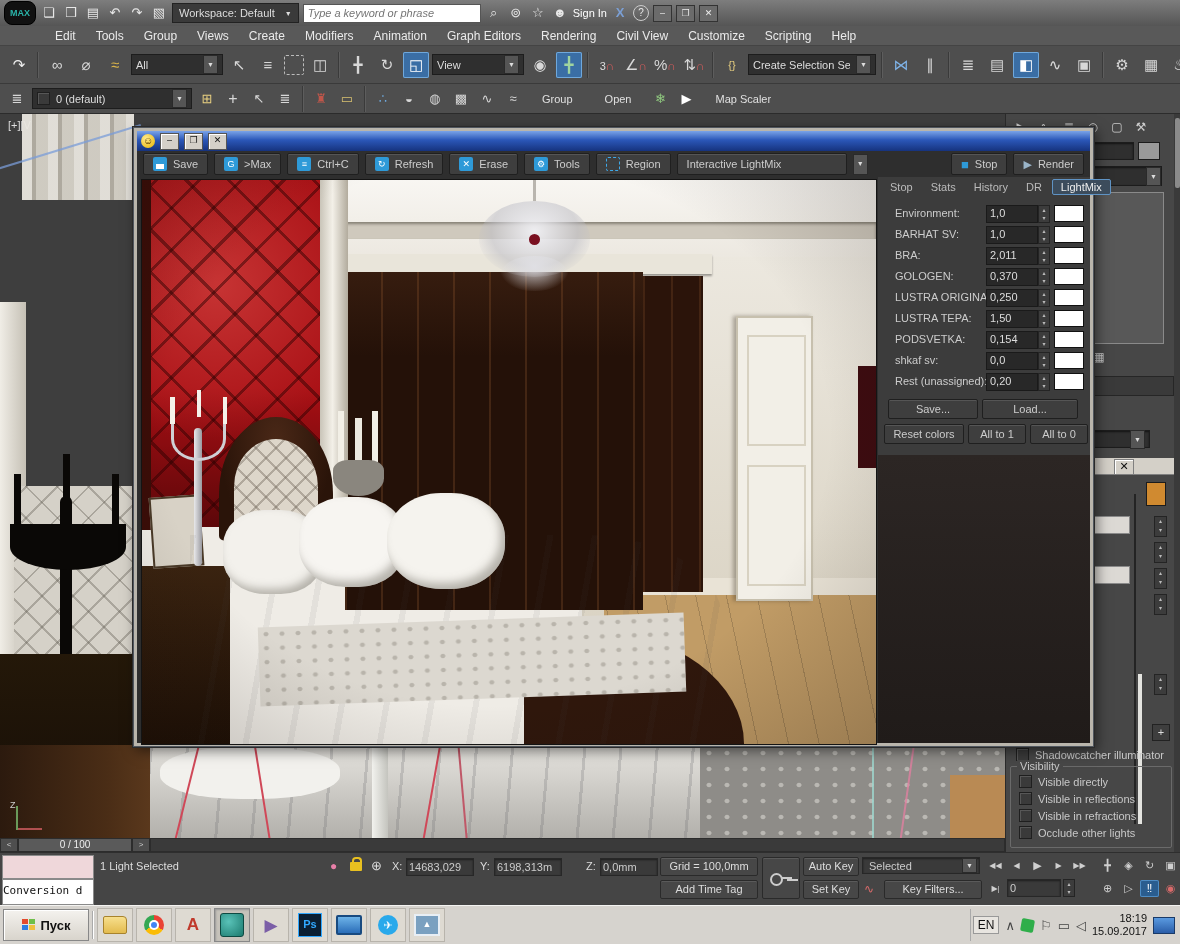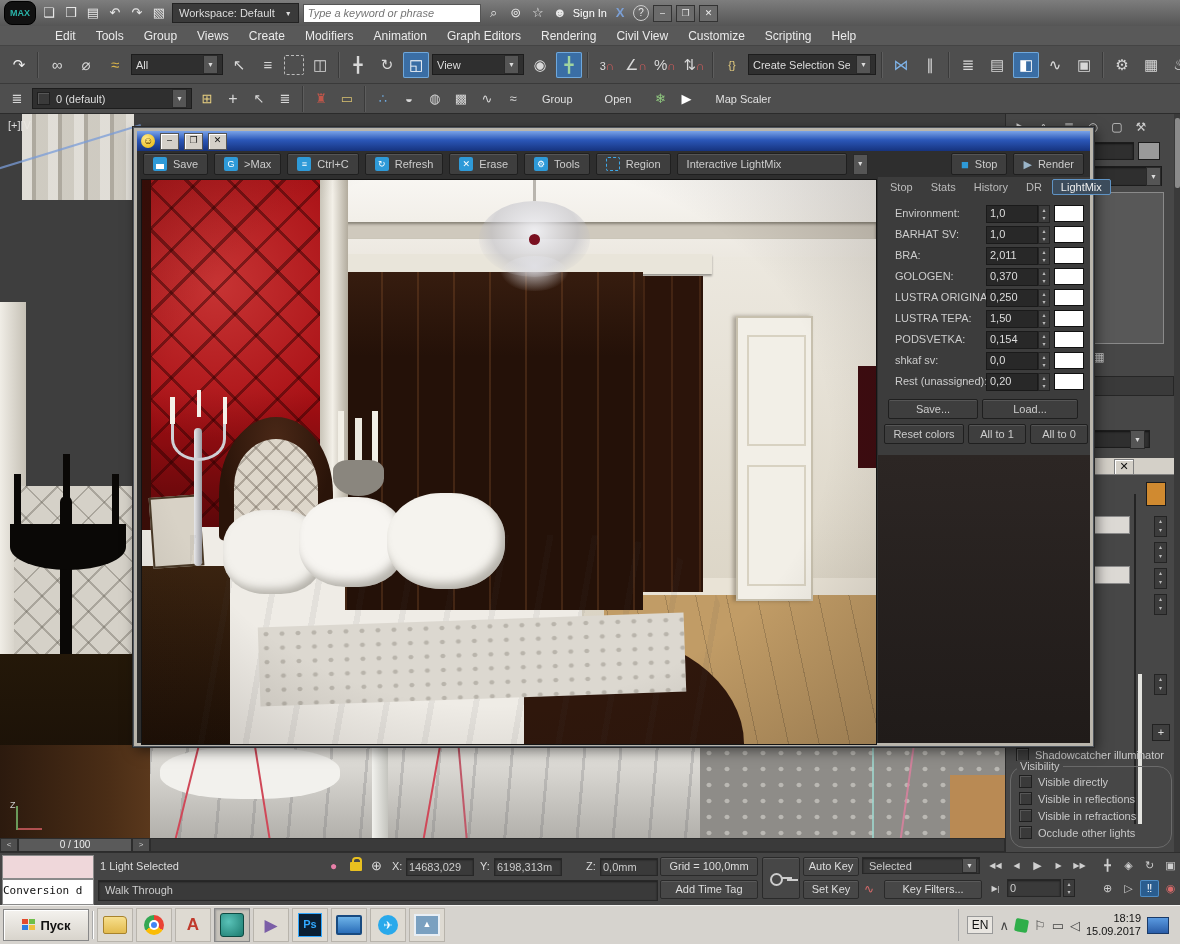--- a/index.html
+++ b/index.html
@@ -83,21 +83,21 @@
   .keyico{position:relative;width:22px;height:10px;}
   .keyico::before{content:"";position:absolute;left:0;top:0;width:9px;height:9px;border:2px solid #ccc;border-radius:50%;}
   .keyico::after{content:"";position:absolute;left:11px;top:4px;width:11px;height:2px;background:#ccc;box-shadow:6px 2px 0 -0px #ccc;}
   
   #taskbar{left:0;top:905px;width:1180px;height:39px;background:#d6d3ce;border-top:1px solid #f4f3f1;display:flex;align-items:center;padding:0 3px;box-sizing:border-box;gap:3px;}
   .startbtn{width:84px;height:30px;background:linear-gradient(#f4f2ee,#d8d4cc);border:1px solid #888;box-shadow:inset 1px 1px 0 #fff;display:flex;align-items:center;justify-content:center;gap:5px;flex:none;}
   .winflag{width:14px;height:12px;display:grid;grid-template-columns:6px 6px;grid-template-rows:5px 5px;gap:1px;}
   .winflag i{display:block;}
   .ql{width:34px;height:32px;border:1px solid #b8b4ac;background:#dedad2;display:flex;align-items:center;justify-content:center;flex:none;}
   .ql.pressed{background:#c6c2ba;border:1px solid #888;box-shadow:inset 1px 1px 2px #999;}
-  .tray{margin-left:auto;display:flex;align-items:center;gap:6px;background:#d6d3ce;border-left:1px solid #aaa;padding:0 8px;height:32px;}
+  .tray{margin-left:auto;display:flex;align-items:center;gap:6px;background:#d6d3ce;border-left:1px solid #aaa;padding:0 2px;height:32px;}
   .trayico{font-size:13px;color:#444;}
   .clock{color:#111;font-size:11px;text-align:right;line-height:13px;}
 </style>
 </head>
 <body>
 
 <div class="screen">
 
   <div class="abs" id="titlebar">
     <div class="maxlogo">
@@ -318,21 +318,21 @@
       <div class="abs spinpair" style="left:148px;top:480px;">▴<br>▾</div>
       <div class="abs spinpair" style="left:148px;top:560px;">▴<br>▾</div>
       <div class="abs" style="left:128px;top:380px;width:2px;height:330px;background:#242424;"></div>
       <div class="abs" style="left:132px;top:560px;width:4px;height:150px;background:#e4e4e0;"></div>
       <div class="abs cpbtn" style="left:146px;top:610px;width:16px;height:15px;line-height:14px;background:#3e3e3e;color:#ddd;border:1px solid #222;box-shadow:none;"><span>+</span></div>
 
       <div class="abs row" style="left:10px;top:634px;gap:6px;width:164px;">
         <span class="cb"></span>
         <span class="cp-lbl" style="white-space:nowrap;overflow:hidden;">Shadowcatcher illuminator</span>
       </div>
-      <div class="abs" style="left:4px;top:652px;width:160px;height:80px;border:1px solid #6a6a6a;border-radius:14px;">
+      <div class="abs" style="left:4px;top:652px;width:160px;height:80px;border:1px solid #6a6a6a;border-radius:2px;">
         <span class="cp-lbl" style="position:absolute;left:6px;top:-7px;background:#474747;padding:0 3px;">Visibility</span>
         <div class="row" style="position:absolute;left:8px;top:8px;gap:6px;">
             <span class="cb"></span>
             <span class="cp-lbl">Visible directly</span>
           </div>
         <div class="row" style="position:absolute;left:8px;top:25px;gap:6px;">
             <span class="cb"></span>
             <span class="cp-lbl">Visible in reflections</span>
           </div>
         <div class="row" style="position:absolute;left:8px;top:42px;gap:6px;">
@@ -532,21 +532,20 @@
       </div>
     </div>
   </div>
 
   <div class="abs" id="statusbar">
     <div class="abs" style="left:2px;top:2px;width:90px;height:22px;background:#efd7da;border:1px solid #8a8a8a;"></div>
     <div class="abs" style="left:2px;top:26px;width:90px;height:24px;background:#fff;border:1px solid #8a8a8a;overflow:hidden;">
       <span style="font-family:'DejaVu Sans Mono',monospace;font-size:11px;color:#111;white-space:nowrap;">Conversion d</span>
     </div>
     <span class="abs sb-txt" style="left:100px;top:7px;">1 Light Selected</span>
-    <div class="abs sb-inset" style="left:98px;top:27px;width:552px;height:19px;line-height:19px;padding-left:6px;"><span>Walk Through</span></div>
     <span class="abs" style="left:330px;top:6px;color:#e87fa8;font-size:12px;">●</span>
     <div class="abs lockico" style="left:350px;top:9px;"></div>
     <span class="abs" style="left:371px;top:5px;color:#ddd;font-size:13px;">⊕</span>
     <span class="abs sb-txt" style="left:392px;top:7px;">X:</span>
     <input class="abs sb-inset" style="left: 406px; top: 5px; width: 62px; height: 14px;" value="14683,029">
     <span class="abs sb-txt" style="left:480px;top:7px;">Y:</span>
     <input class="abs sb-inset" style="left: 494px; top: 5px; width: 62px; height: 14px;" value="6198,313m">
     <span class="abs sb-txt" style="left:586px;top:7px;">Z:</span>
     <input class="abs sb-inset" style="left: 600px; top: 5px; width: 52px; height: 14px;" value="0,0mm">
     <div class="abs sb-btn" style="left:660px;top:4px;width:96px;height:17px;line-height:17px;"><span>Grid = 100,0mm</span></div>

